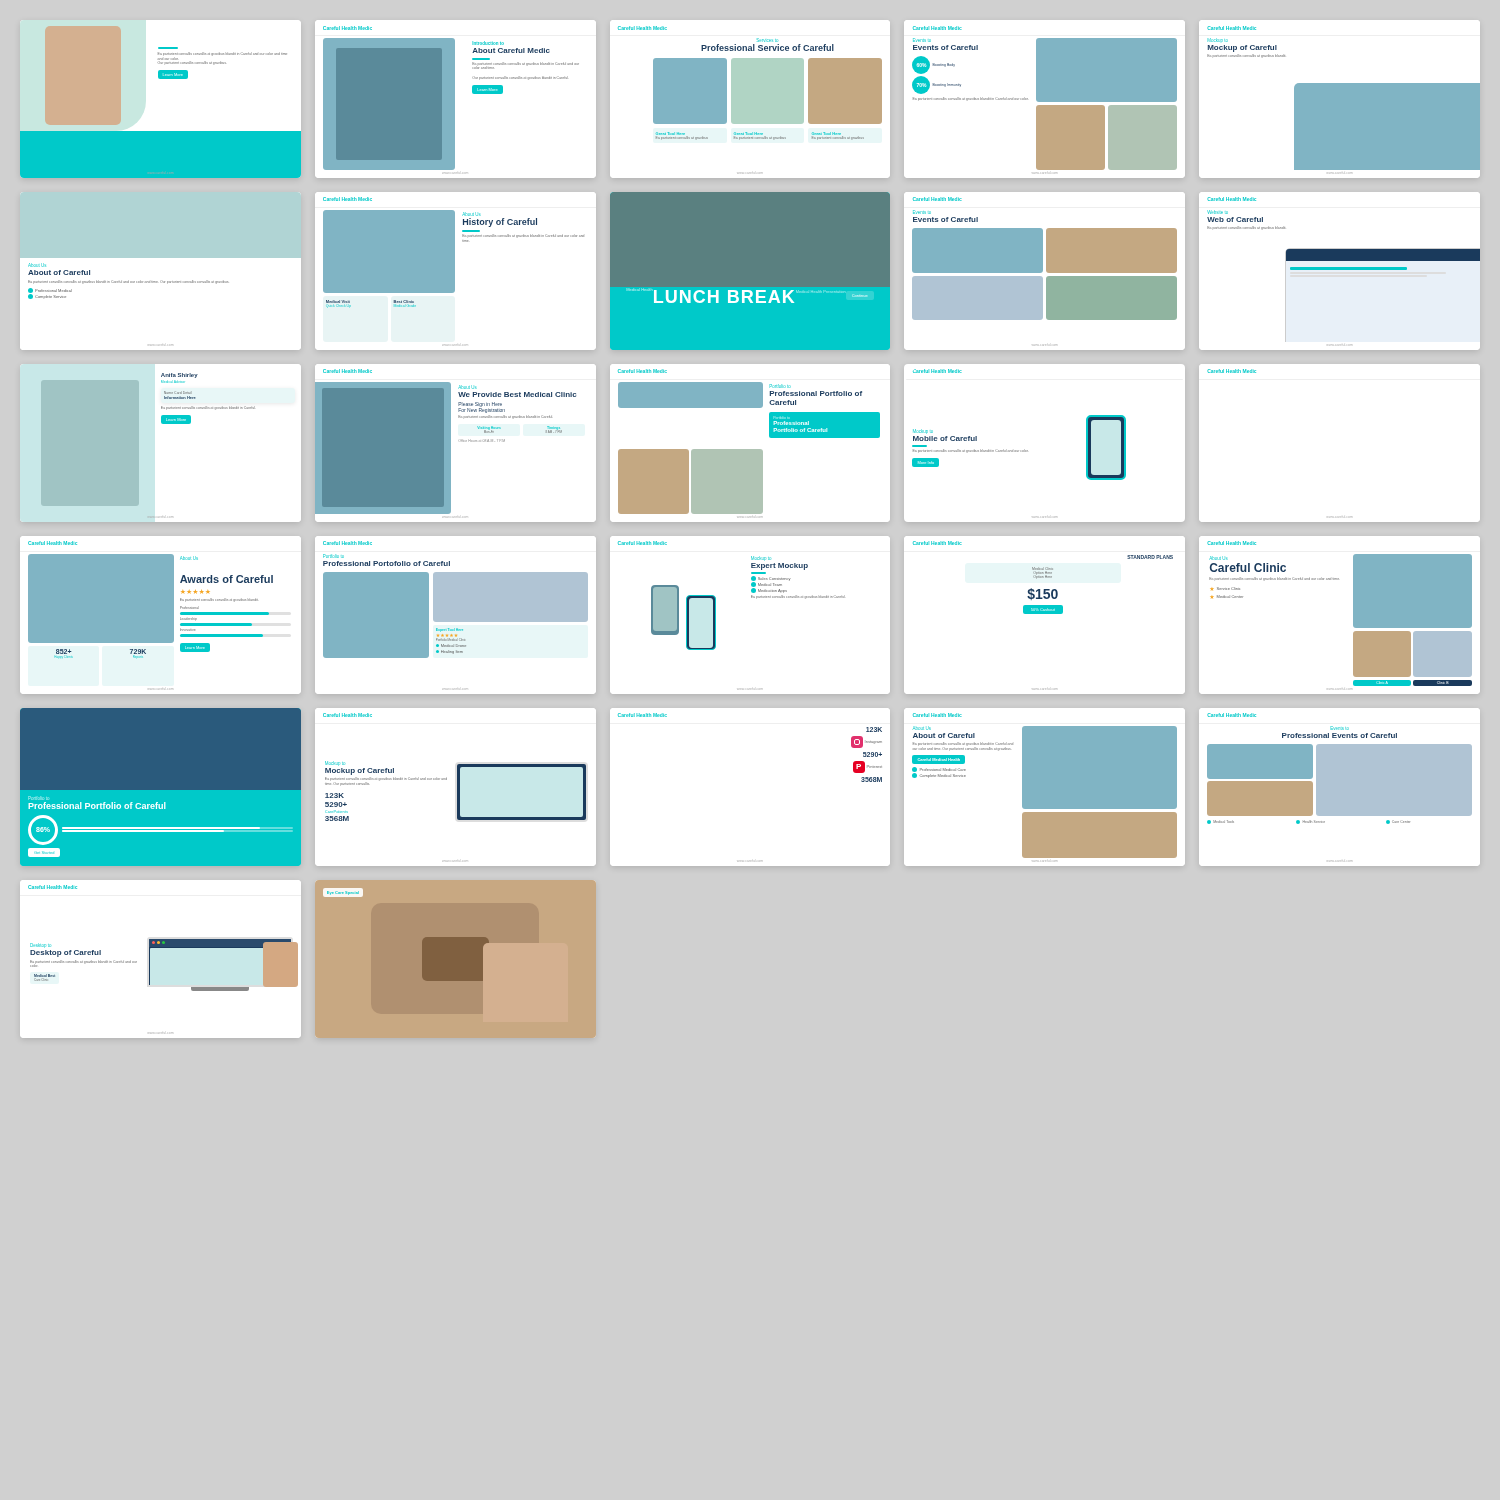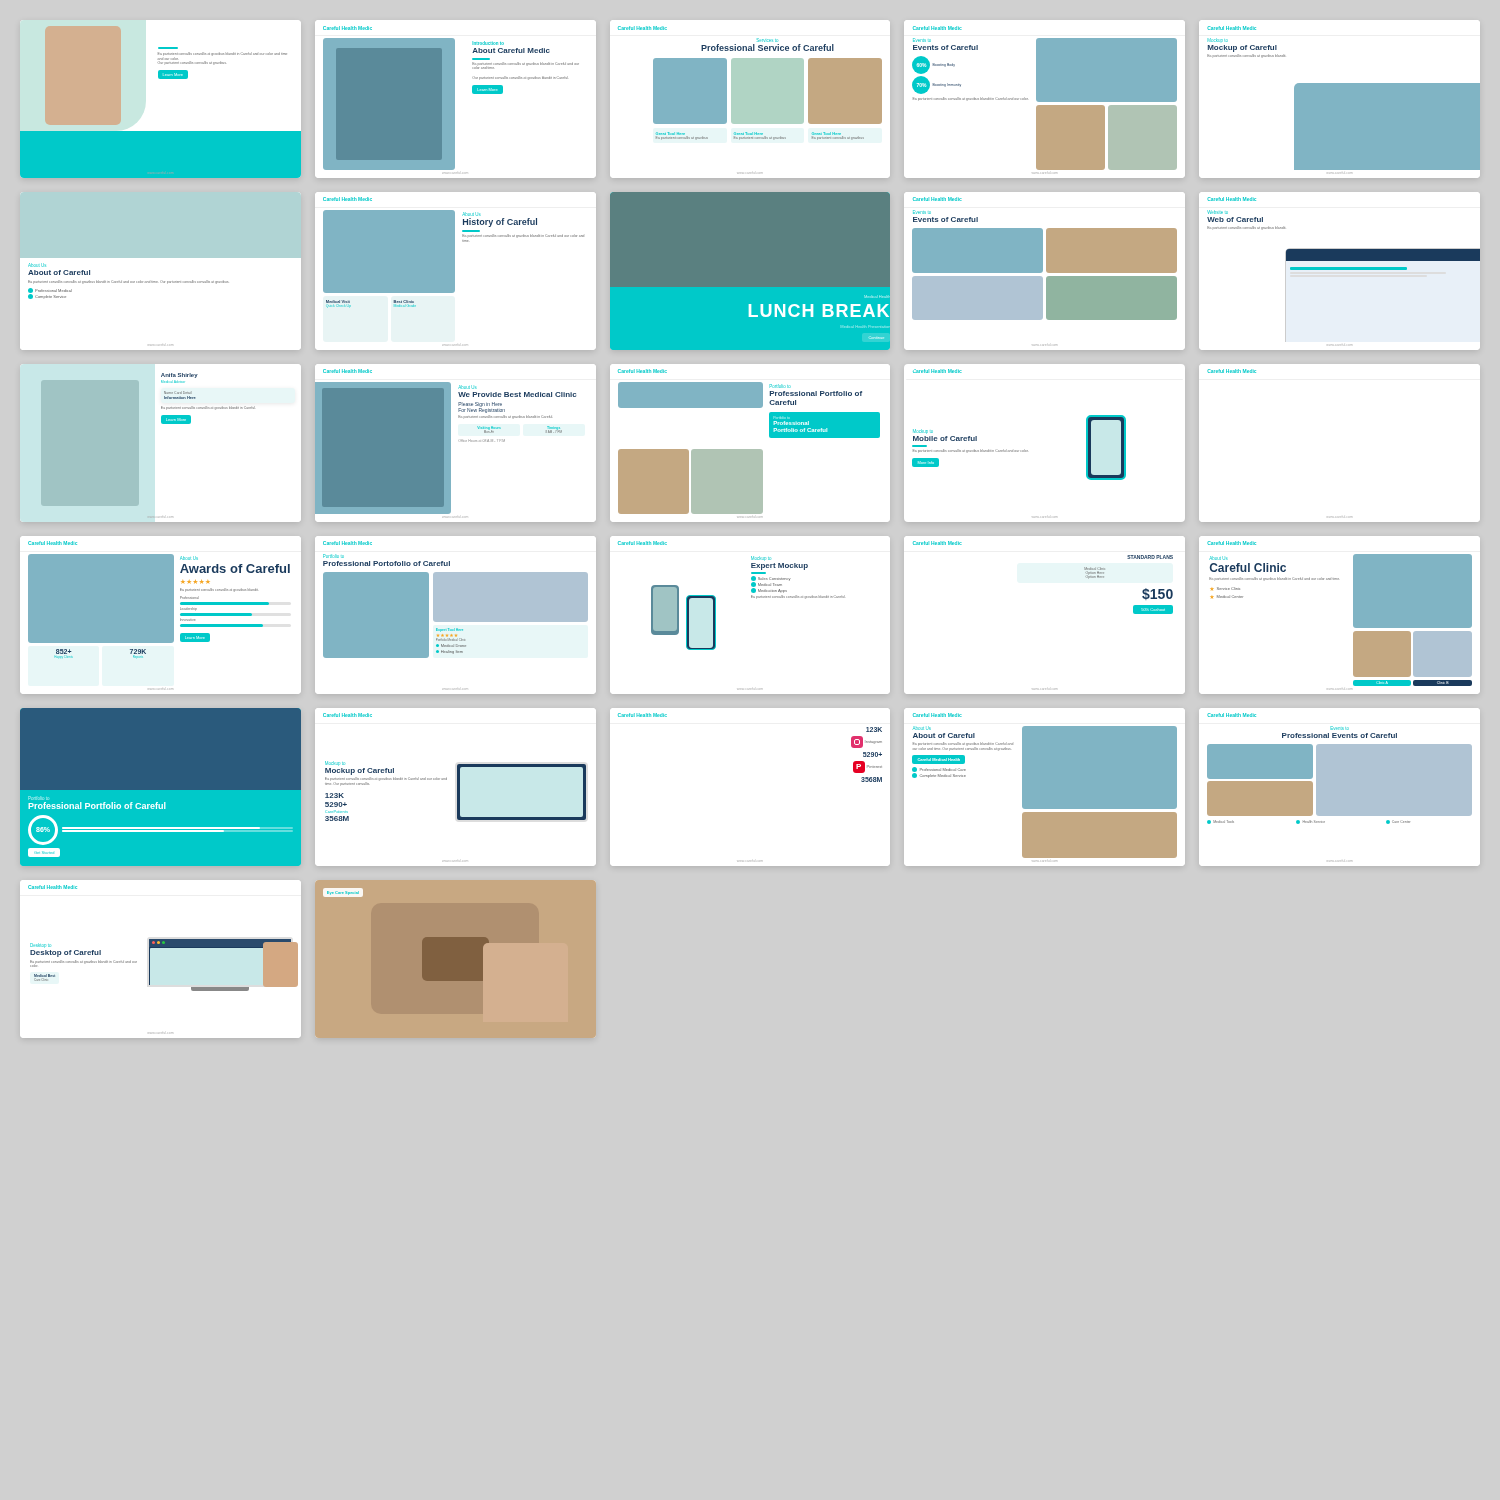--- a/index.html
+++ b/index.html
@@ -294,21 +294,21 @@
         </div>
       </div>
       <div class="url-bar">www.careful.com</div>
     </div>
   </div>
 
   <div class="slide">
     <div class="slide-inner lunch-break">
       <div class="photo-area photo-box dark" style="position:absolute;top:0;left:0;right:0;bottom:35%;background:#5a8080;">
       </div>
-      <div style="position:absolute;bottom:0;left:0;right:0;height:40%;background:#00c9c9;display:flex;flex-direction:column;align-items:flex-end;justify-content:center;">
+      <div style="position:absolute;bottom:0;left:0;right:0;height:40%;background:#00c9c9;display:flex;flex-direction:row;align-items:flex-start;justify-content:center;">
         <div style="font-size:4px;color:rgba(255,255,255,0.8);margin-bottom:2px;">Medical Health</div>
         <div style="font-size:18px;font-weight:900;color:white;text-transform:uppercase;letter-spacing:1px;text-align:center;">Lunch Break</div>
         <div style="font-size:4px;color:rgba(255,255,255,0.7);margin-top:2px;">Medical Health Presentation</div>
         <div style="margin-top:4px;background:rgba(255,255,255,0.2);color:white;border-radius:2px;padding:2px 6px;font-size:4px;">Continue</div>
       </div>
     </div>
   </div>
 
   <div class="slide">
     <div class="slide-inner" style="background:#fff;">
@@ -472,21 +472,21 @@
               <div style="font-size:3px;color:#00c9c9;">Happy Clients</div>
             </div>
             <div style="flex:1;background:#e8f7f7;border-radius:2px;padding:2px;text-align:center;">
               <div style="font-size:7px;font-weight:bold;color:#1a3a5c;">729K</div>
               <div style="font-size:3px;color:#00c9c9;">Reports</div>
             </div>
           </div>
         </div>
         <div style="flex:1;padding:2px;">
           <div style="font-size:4.5px;color:#00c9c9;">About Us</div>
-          <div style="font-size:13px;font-weight:bold;color:#1a3a5c;line-height:1.2;">Awards of Careful</div>
+          <div style="font-size:11px;font-weight:bold;color:#1a3a5c;line-height:1.2;margin-top:12px;">Awards of Careful</div>
           <div style="color:#f5a623;font-size:7px;margin:2px 0;">★★★★★</div>
           <div style="font-size:3.5px;color:#666;line-height:1.4;">Ea parturient convallis convallis at gravibus blandit.</div>
           <div style="margin-top:3px;">
             <div style="font-size:3.5px;color:#666;margin:1px 0;">Professional</div>
             <div class="progress-bar">
                 <div class="progress-fill" style="width:80%;"></div>
               </div>
             <div style="font-size:3.5px;color:#666;margin:1px 0;">Leadership</div>
             <div class="progress-bar">
                 <div class="progress-fill" style="width:65%;"></div>
@@ -573,21 +573,21 @@
       </div>
       <div class="url-bar">www.careful.com</div>
     </div>
   </div>
 
   <div class="slide">
     <div class="slide-inner" style="background:#fff;">
       <div class="header-bar">
         <span class="logo-text">Careful Health Medic</span>
       </div>
-      <div style="position:absolute;top:18px;left:8px;right:8px;bottom:8px;display:flex;flex-direction:column;align-items:flex-end;gap:3px;padding-right:4px;">
+      <div style="position:absolute;top:18px;left:8px;right:8px;bottom:8px;display:flex;flex-direction:column;align-items:center;gap:3px;padding-right:4px;">
         <div style="font-size:5px;font-weight:bold;color:#1a3a5c;width:100%;text-align:right;">STANDARD PLANS</div>
         <div style="background:#e8f7f7;border-radius:3px;padding:4px 8px;width:60%;text-align:center;">
           <div style="font-size:3.5px;color:#666;">Medical Clinic<br>Option Here<br>Option Here</div>
         </div>
         <div style="font-size:14px;font-weight:bold;color:#1a3a5c;">$150</div>
         <div style="background:#00c9c9;color:white;border-radius:2px;padding:2px 8px;font-size:4px;">50% Cashout</div>
       </div>
       <div class="url-bar">www.careful.com</div>
     </div>
   </div>

